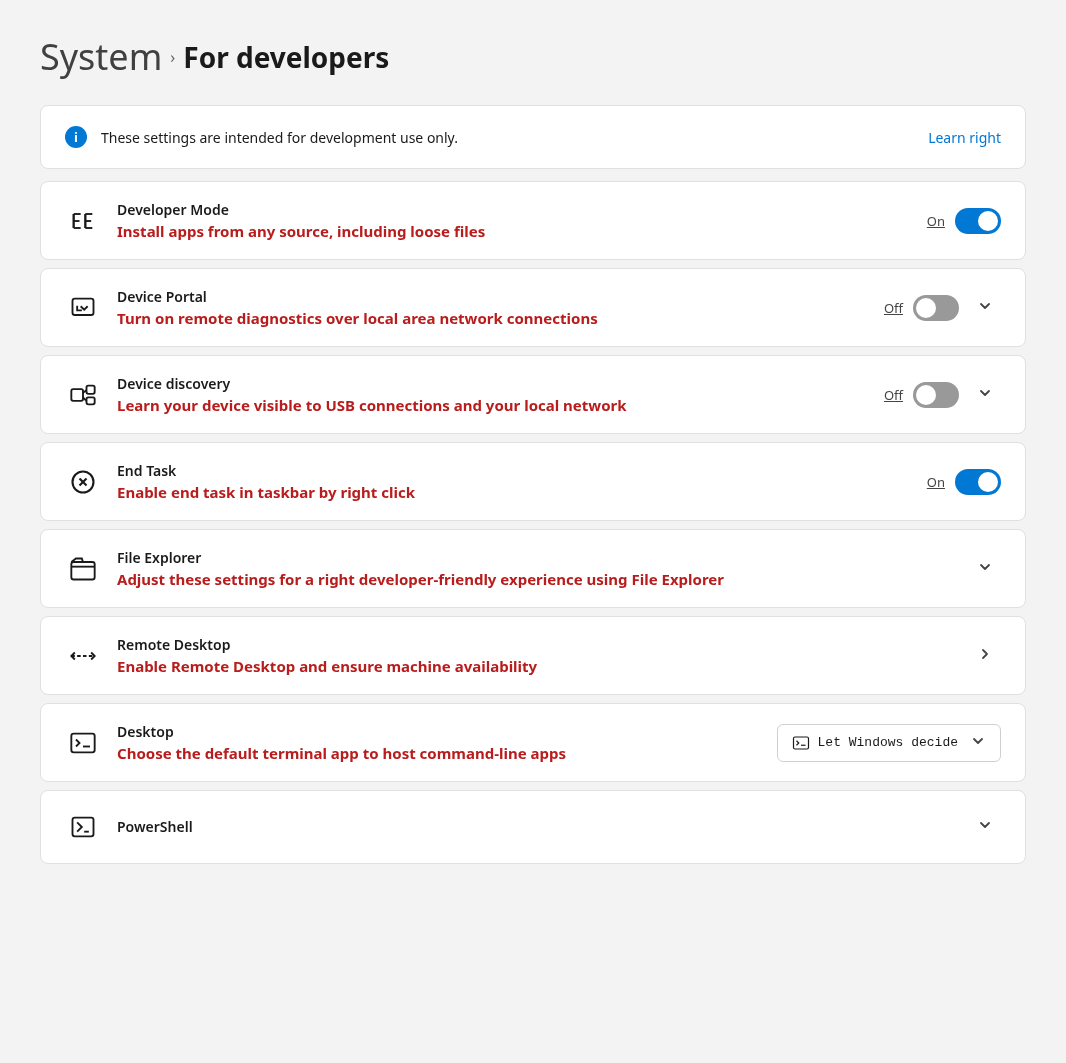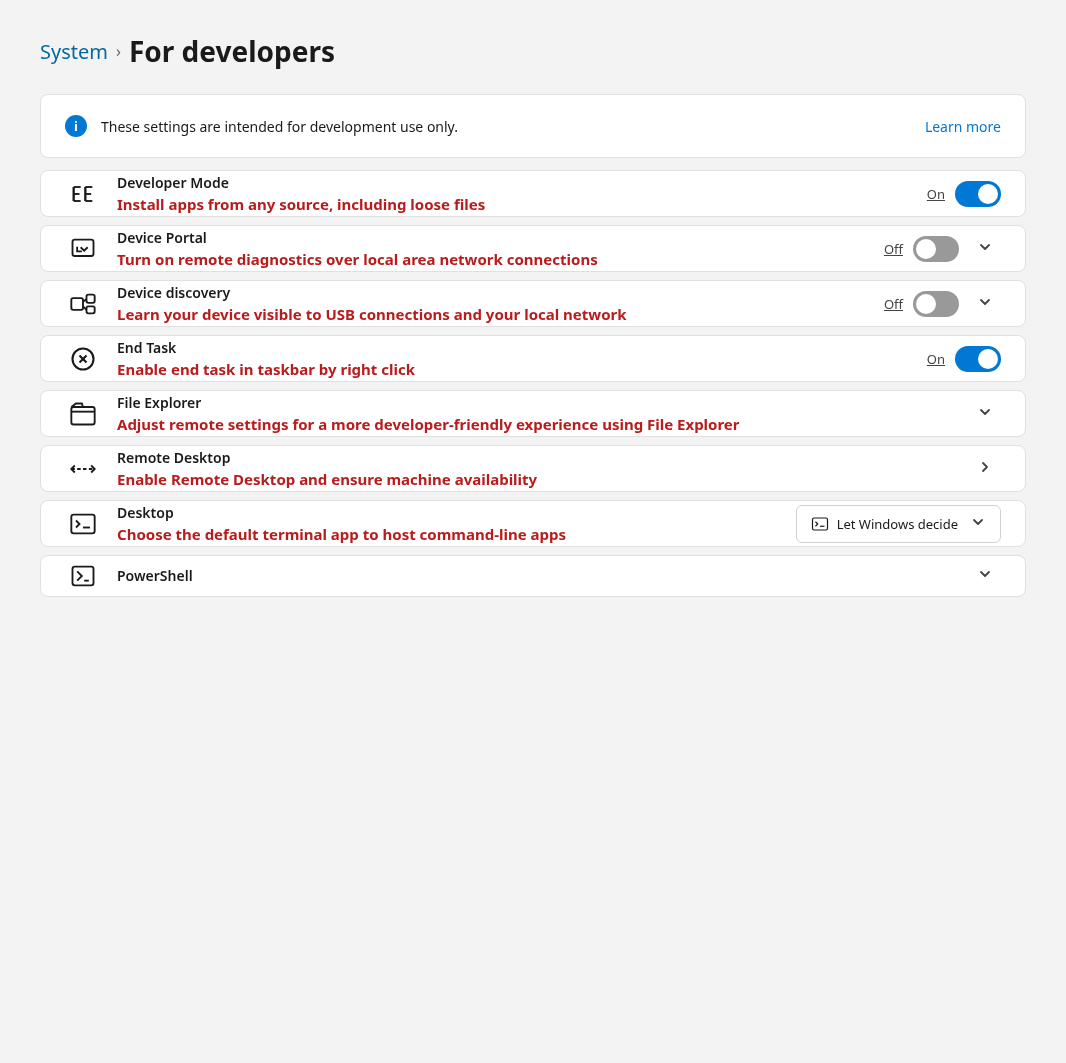--- a/index.html
+++ b/index.html
@@ -11,22 +11,22 @@
     }
 
     
     .breadcrumb {
       display: flex;
       align-items: center;
       gap: 8px;
       margin-bottom: 24px;
     }
     .breadcrumb-system {
-      font-size: 20px;
-      color: #0369a1;
+      font-size: 36px;
+      color: #404040;
       font-weight: 400;
       cursor: pointer;
     }
     .breadcrumb-chevron {
       font-size: 16px;
       color: #666;
     }
     .breadcrumb-current {
       font-size: 28px;
       font-weight: 700;
@@ -73,21 +73,21 @@
       white-space: nowrap;
       cursor: pointer;
     }
 
     
     .settings-card {
       background: #fff;
       border: 1px solid #e0e0e0;
       border-radius: 8px;
       margin-bottom: 8px;
-      padding: 2px 24px;
+      padding: 18px 24px;
       display: flex;
       align-items: center;
       justify-content: space-between;
       gap: 13px;
     }
     .settings-card-left {
       display: flex;
       align-items: center;
       gap: 16px;
     }
@@ -188,38 +188,38 @@
       background: #fff;
       cursor: pointer;
       font-size: 13px;
       color: #1a1a1a;
     }
     .terminal-dd-icon {
       display: flex;
       align-items: center;
       justify-content: center;
     }
-    .terminal-dd-text { font-size: 13px; }
+    .terminal-dd-text { font-size: 13px; font-family: Liberation Mono, monospace; }
     .terminal-dd-chevron { color: #555; margin-left: 4px; }
   </style>
 </head>
 <body>
 
 <div class="breadcrumb">
   <span class="breadcrumb-system">System</span>
   <span class="breadcrumb-chevron">›</span>
   <span class="breadcrumb-current">For developers</span>
 </div>
 
 <div class="info-banner">
   <div class="info-banner-left">
     <div class="info-icon">i</div>
     <span class="info-text">These settings are intended for development use only.</span>
   </div>
-  <a class="learn-more-link">Learn more</a>
+  <a class="learn-more-link">Learn right</a>
 </div>
 
 <div id="settings-container">
     <div class="settings-card">
       <div class="settings-card-left">
         <div class="setting-icon">
           <svg viewBox="0 0 24 24" fill="none" stroke="currentColor" stroke-width="1.6">
     <line x1="4" y1="6" x2="4" y2="18" stroke-width="2"></line>
     <line x1="4" y1="6" x2="10" y2="6"></line>
     <line x1="4" y1="12" x2="9" y2="12"></line>
@@ -321,21 +321,21 @@
       <div class="settings-card-left">
         <div class="setting-icon">
           <svg viewBox="0 0 24 24" fill="none" stroke="currentColor" stroke-width="1.6">
     <rect x="2" y="6" width="20" height="15" rx="2"></rect>
     <path d="M2 10h20"></path>
     <path d="M2 6l4-3h5l1 3"></path>
   </svg>
         </div>
         <div class="setting-info">
           <div class="setting-title">File Explorer</div>
-          <div class="setting-desc">Adjust remote settings for a more developer-friendly experience using File Explorer</div>
+          <div class="setting-desc">Adjust these settings for a right developer-friendly experience using File Explorer</div>
         </div>
       </div>
       <div class="setting-right">
         <div class="chevron-btn">
           <span><svg width="16" height="16" viewBox="0 0 16 16" fill="none">
               <polyline points="4,6 8,10 12,6" stroke="#444" stroke-width="1.8" stroke-linecap="round" stroke-linejoin="round"></polyline>
             </svg></span>
         </div>
       </div>
     </div>

